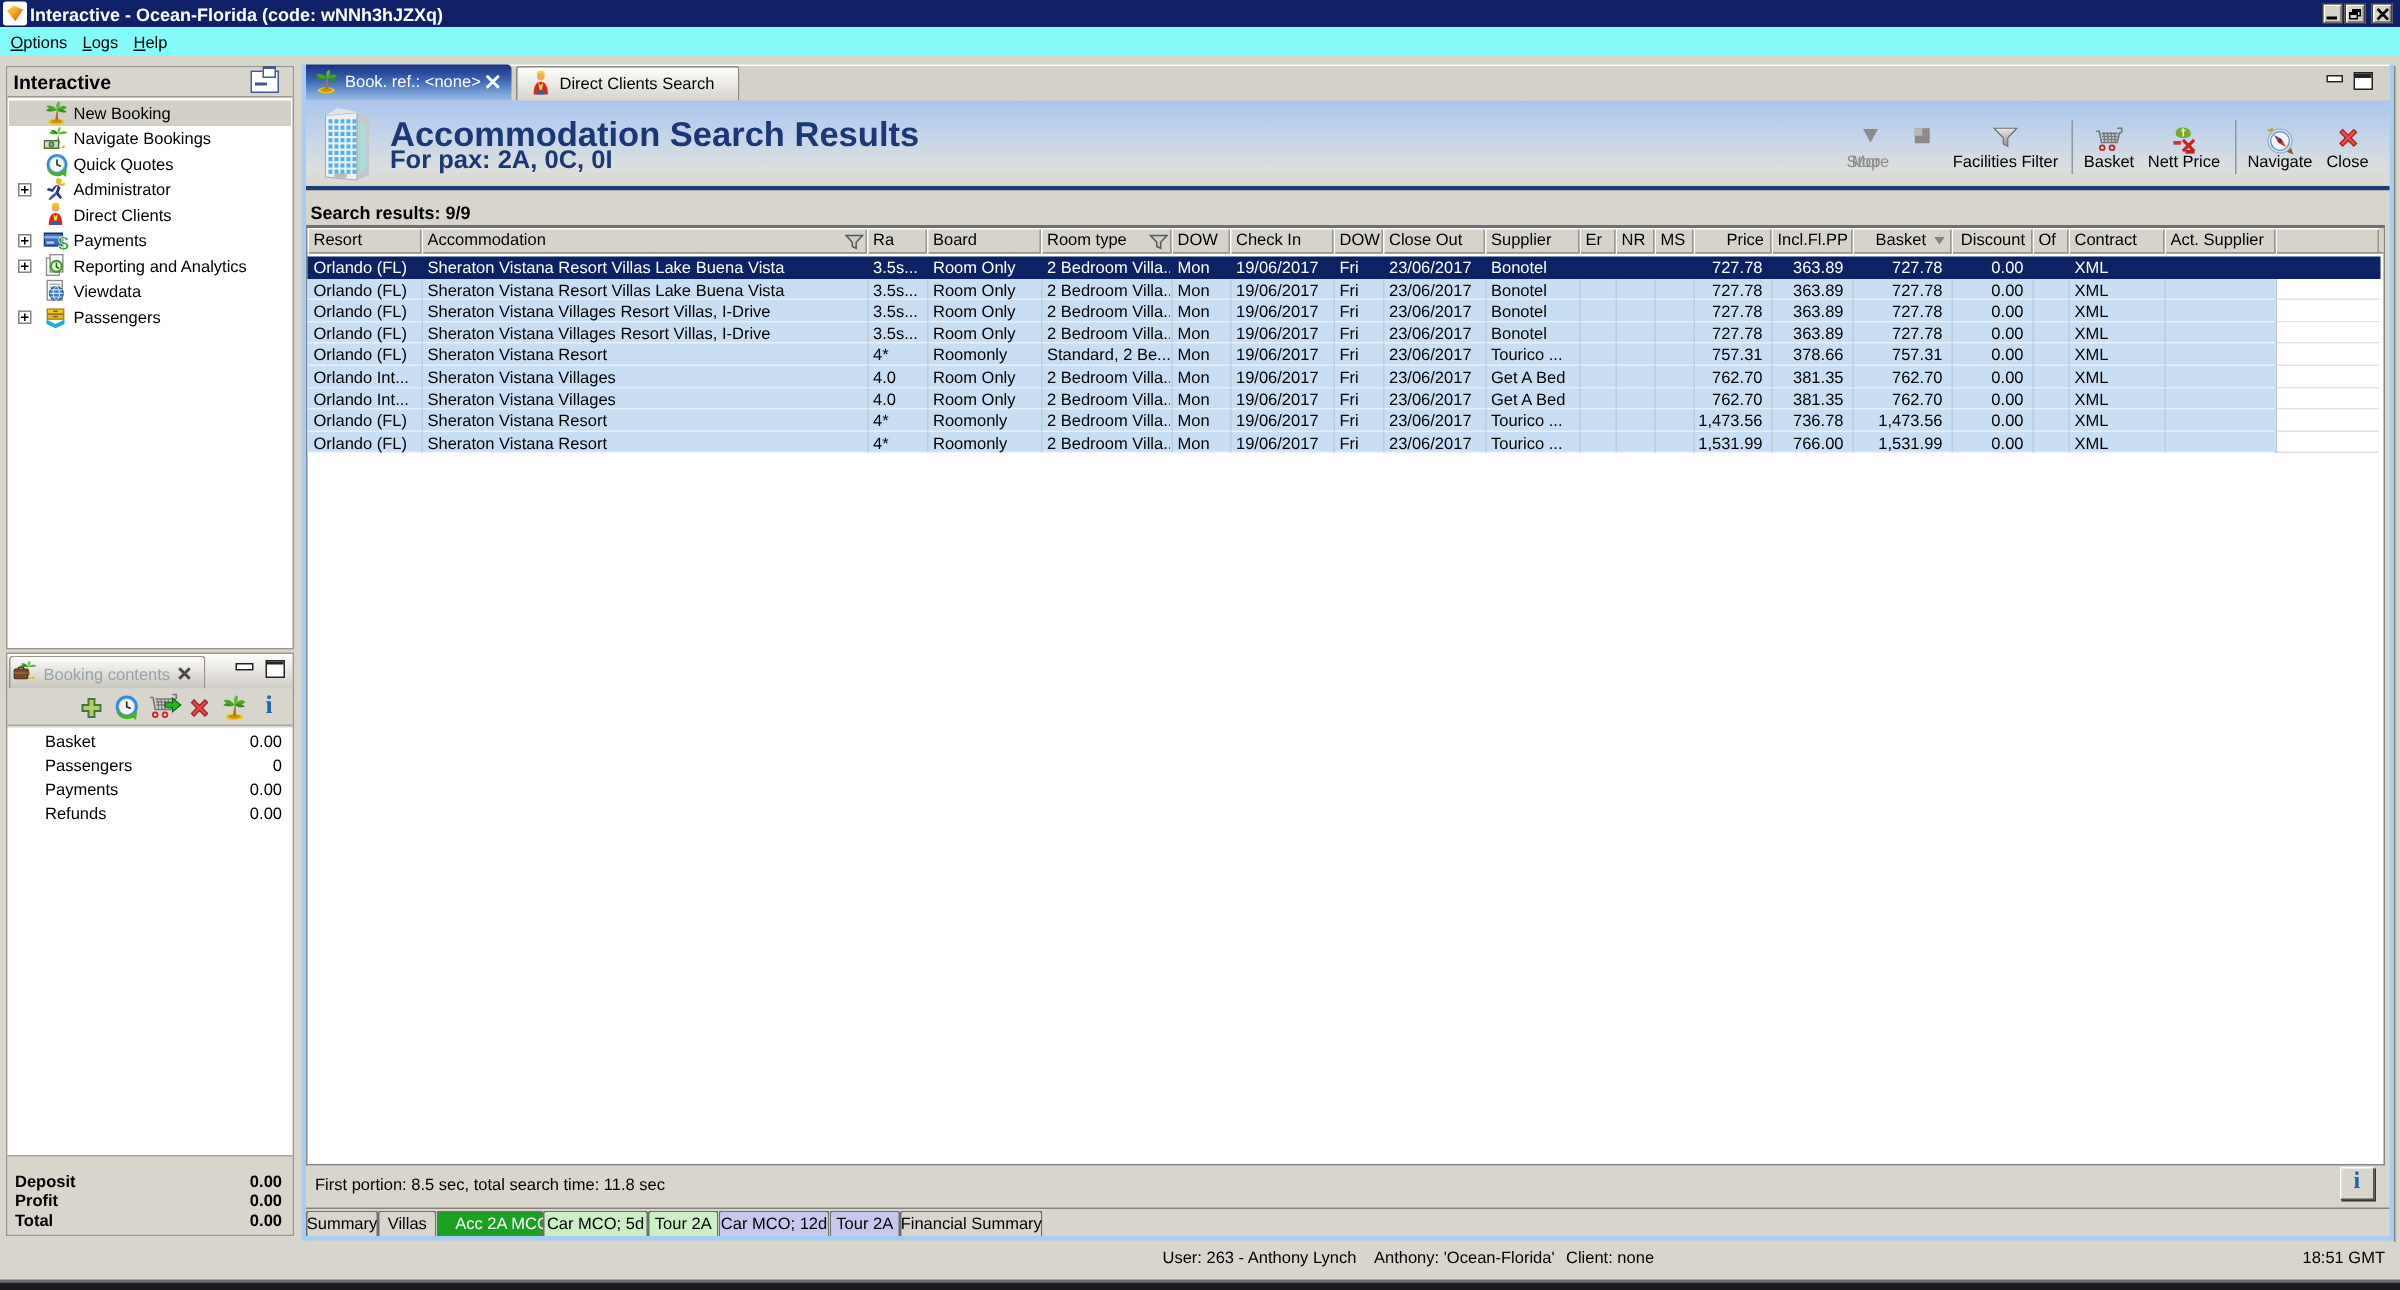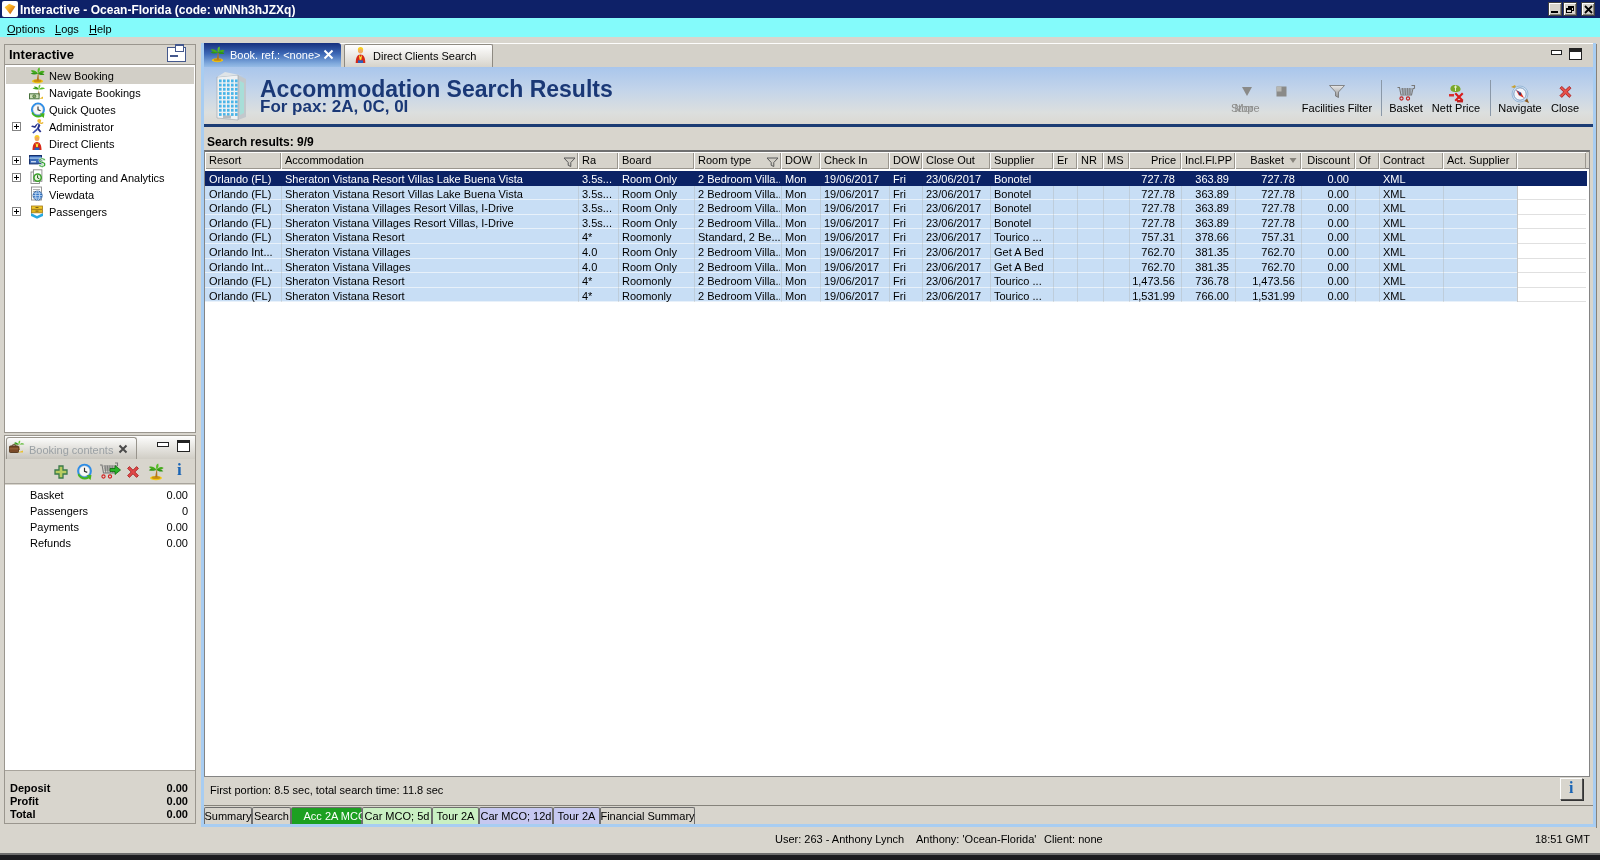--- a/index.html
+++ b/index.html
@@ -504,21 +504,21 @@
 <div class="ab" style="left:1443px;top:185.6px;width:1px;height:116.8px;background:rgba(165,160,150,0.28);"></div>
 <div class="ab" style="left:1517px;top:185.6px;width:1px;height:116.8px;background:rgba(165,160,150,0.28);"></div>
 <div class="ab" style="left:1517px;top:185.6px;width:1px;height:116.8px;background:#c8c8c8;"></div>
 <div class="ab t11" style="left:210px;top:784px;">First portion: 8.5 sec, total search time: 11.8 sec</div>
 <div class="ab" style="left:1560px;top:778px;width:23px;height:22px;background:#d8d5cd;border:1px solid #505050;border-top-color:#fdfdfc;border-left-color:#fdfdfc;box-shadow:1px 1px 0 #333;"></div>
 <div class="ab" style="left:1569px;top:779px;font-family:'Liberation Serif',serif;font-size:16px;font-weight:bold;color:#1a64b4;">i</div>
 <div class="ab" style="left:204px;top:805px;width:1389px;height:1px;background:#86837b;"></div>
 <div class="ab" style="left:204px;top:807px;width:48px;height:17px;background:#d8d5cd;border:1px solid #6e6e6e;border-bottom:none;border-radius:2px 2px 0 0;"></div>
 <div class="ab" style="left:204px;top:810px;width:48px;text-align:center;font-size:11px;font-weight:normal;color:#000;white-space:nowrap;">Summary</div>
 <div class="ab" style="left:252px;top:807px;width:39px;height:17px;background:#d8d5cd;border:1px solid #6e6e6e;border-bottom:none;border-radius:2px 2px 0 0;"></div>
-<div class="ab" style="left:252px;top:810px;width:39px;text-align:center;font-size:11px;font-weight:normal;color:#000;white-space:nowrap;">Search</div>
+<div class="ab" style="left:252px;top:810px;width:39px;text-align:center;font-size:11px;font-weight:normal;color:#000;white-space:nowrap;">Villas</div>
 <div class="ab" style="left:291px;top:807px;width:71px;height:17px;background:#1ca021;border:1px solid #6e6e6e;border-bottom:none;border-radius:2px 2px 0 0;"></div>
 <div class="ab" style="left:291px;top:810px;width:88px;text-align:center;font-size:11px;font-weight:normal;color:#fff;white-space:nowrap;">Acc 2A MCO</div>
 <div class="ab" style="left:362px;top:807px;width:70px;height:17px;background:#c9f0c2;border:1px solid #6e6e6e;border-bottom:none;border-radius:2px 2px 0 0;"></div>
 <div class="ab" style="left:362px;top:810px;width:70px;text-align:center;font-size:11px;font-weight:normal;color:#000;white-space:nowrap;">Car MCO; 5d</div>
 <div class="ab" style="left:432px;top:807px;width:47px;height:17px;background:#c9f0c2;border:1px solid #6e6e6e;border-bottom:none;border-radius:2px 2px 0 0;"></div>
 <div class="ab" style="left:432px;top:810px;width:47px;text-align:center;font-size:11px;font-weight:normal;color:#000;white-space:nowrap;">Tour 2A</div>
 <div class="ab" style="left:479px;top:807px;width:74px;height:17px;background:#c6c8f0;border:1px solid #6e6e6e;border-bottom:none;border-radius:2px 2px 0 0;"></div>
 <div class="ab" style="left:479px;top:810px;width:74px;text-align:center;font-size:11px;font-weight:normal;color:#000;white-space:nowrap;">Car MCO; 12d</div>
 <div class="ab" style="left:553px;top:807px;width:47px;height:17px;background:#c6c8f0;border:1px solid #6e6e6e;border-bottom:none;border-radius:2px 2px 0 0;"></div>
 <div class="ab" style="left:553px;top:810px;width:47px;text-align:center;font-size:11px;font-weight:normal;color:#000;white-space:nowrap;">Tour 2A</div>

